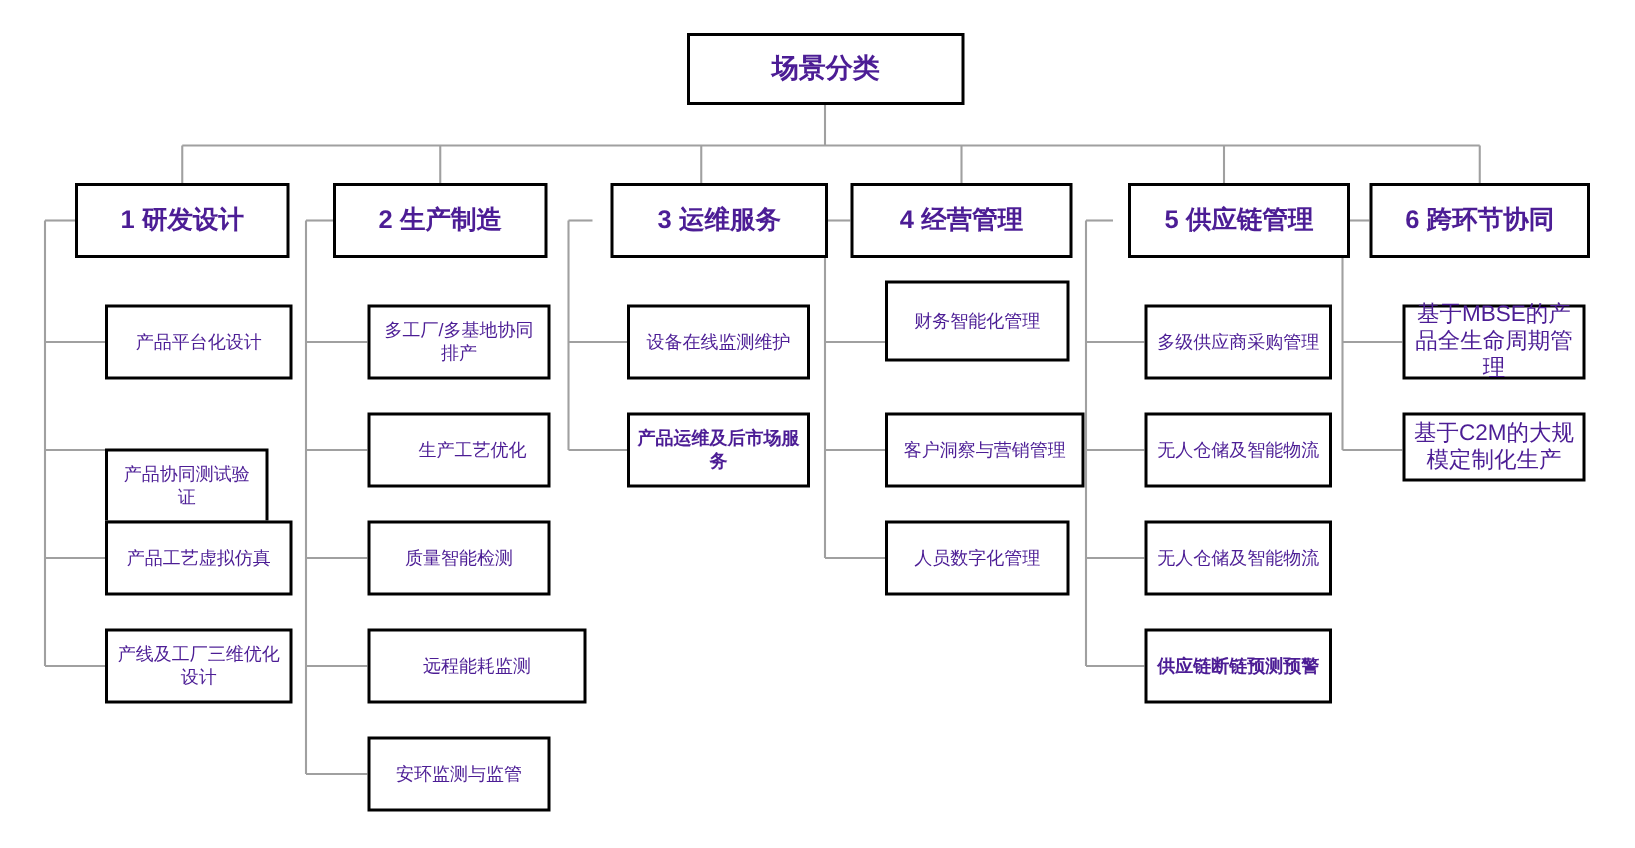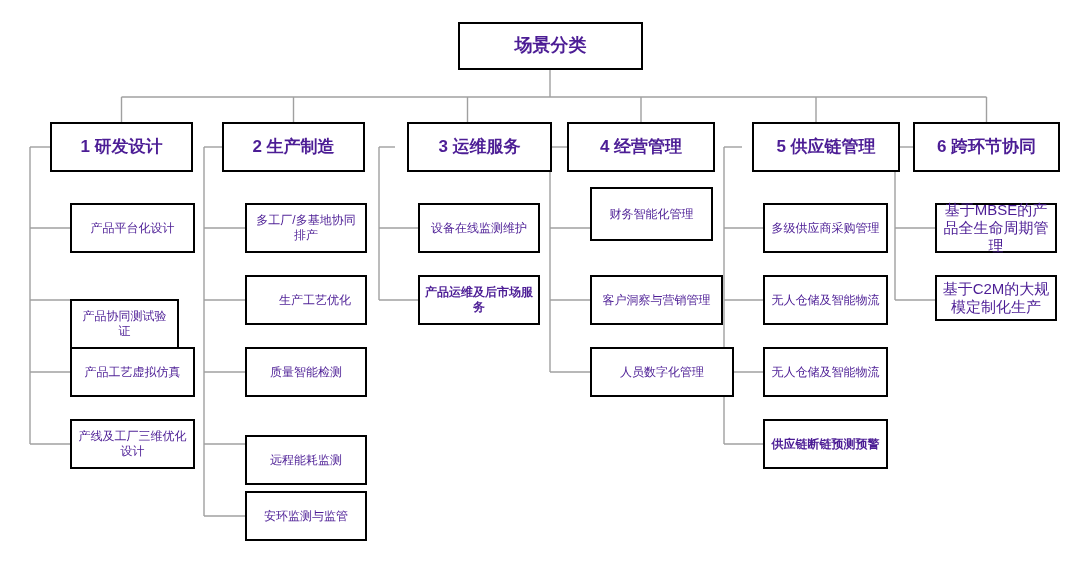--- a/index.html
+++ b/index.html
@@ -103,29 +103,29 @@
   <div id="nodes">
       <div class="node header-node" style="left: 50px; top: 122px; width: 143px; height: 50px;">1 研发设计</div>
       <div class="node child-node" style="left: 70px; top: 203px; width: 125px; height: 50px;">产品平台化设计</div>
       <div class="node child-node" style="left: 70px; top: 275px; width: 109px; height: 50px; margin-top: 24px;">产品协同测试验证</div>
       <div class="node child-node" style="left: 70px; top: 347px; width: 125px; height: 50px;">产品工艺虚拟仿真</div>
       <div class="node child-node" style="left: 70px; top: 419px; width: 125px; height: 50px;">产线及工厂三维优化设计</div>
       <div class="node header-node" style="left: 222px; top: 122px; width: 143px; height: 50px;">2 生产制造</div>
       <div class="node child-node" style="left: 245px; top: 203px; width: 122px; height: 50px;">多工厂/多基地协同排产</div>
       <div class="node child-node" style="left: 245px; top: 275px; width: 122px; height: 50px; padding-left: 23px;">生产工艺优化</div>
       <div class="node child-node" style="left: 245px; top: 347px; width: 122px; height: 50px;">质量智能检测</div>
-      <div class="node child-node" style="left: 245px; top: 435px; width: 122px; height: 50px;">远程能耗监测</div>
+      <div class="node child-node" style="left: 245px; top: 419px; width: 146px; height: 50px;">远程能耗监测</div>
       <div class="node child-node" style="left: 245px; top: 491px; width: 122px; height: 50px;">安环监测与监管</div>
       <div class="node header-node" style="left: 407px; top: 122px; width: 145px; height: 50px;">3 运维服务</div>
       <div class="node child-node" style="left: 418px; top: 203px; width: 122px; height: 50px;">设备在线监测维护</div>
       <div class="node child-node" style="left: 418px; top: 275px; width: 122px; height: 50px; font-weight: bold;">产品运维及后市场服务</div>
       <div class="node header-node" style="left: 567px; top: 122px; width: 148px; height: 50px;">4 经营管理</div>
       <div class="node child-node" style="left: 590px; top: 187px; width: 123px; height: 54px;">财务智能化管理</div>
       <div class="node child-node" style="left: 590px; top: 275px; width: 133px; height: 50px;">客户洞察与营销管理</div>
-      <div class="node child-node" style="left: 590px; top: 347px; width: 144px; height: 50px;">人员数字化管理</div>
+      <div class="node child-node" style="left: 590px; top: 347px; width: 123px; height: 50px;">人员数字化管理</div>
       <div class="node header-node" style="left: 742px; top: 122px; width: 148px; height: 50px; margin-left: 10px;">5 供应链管理</div>
       <div class="node child-node" style="left: 763px; top: 203px; width: 125px; height: 50px;">多级供应商采购管理</div>
       <div class="node child-node" style="left: 763px; top: 275px; width: 125px; height: 50px;">无人仓储及智能物流</div>
       <div class="node child-node" style="left: 763px; top: 347px; width: 125px; height: 50px;">无人仓储及智能物流</div>
       <div class="node child-node" style="left: 763px; top: 419px; width: 125px; height: 50px; font-weight: bold;">供应链断链预测预警</div>
       <div class="node header-node" style="left: 913px; top: 122px; width: 147px; height: 50px;">6 跨环节协同</div>
       <div class="node child-node small" style="left: 935px; top: 203px; width: 122px; height: 50px;">基于MBSE的产品全生命周期管理</div>
       <div class="node child-node small" style="left: 935px; top: 275px; width: 122px; height: 46px;">基于C2M的大规模定制化生产</div>
     </div>
 </div>

